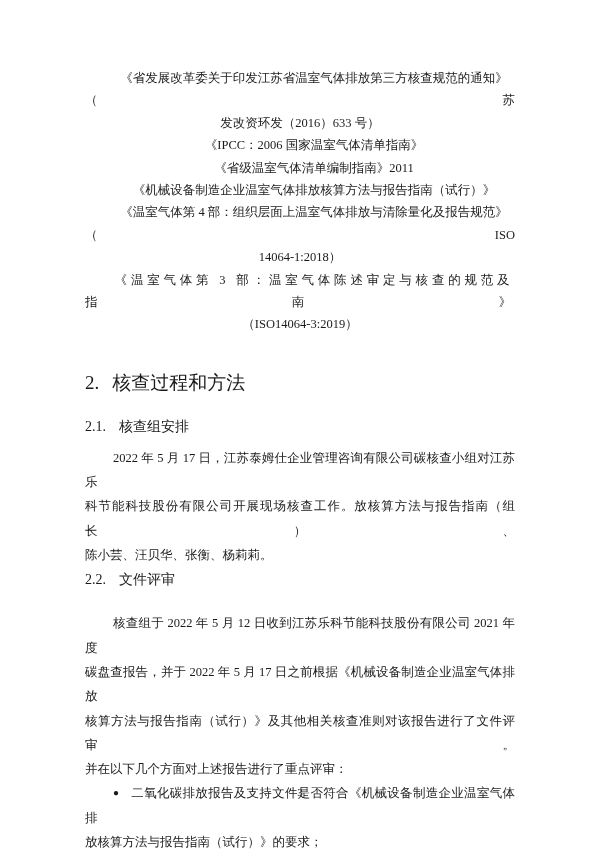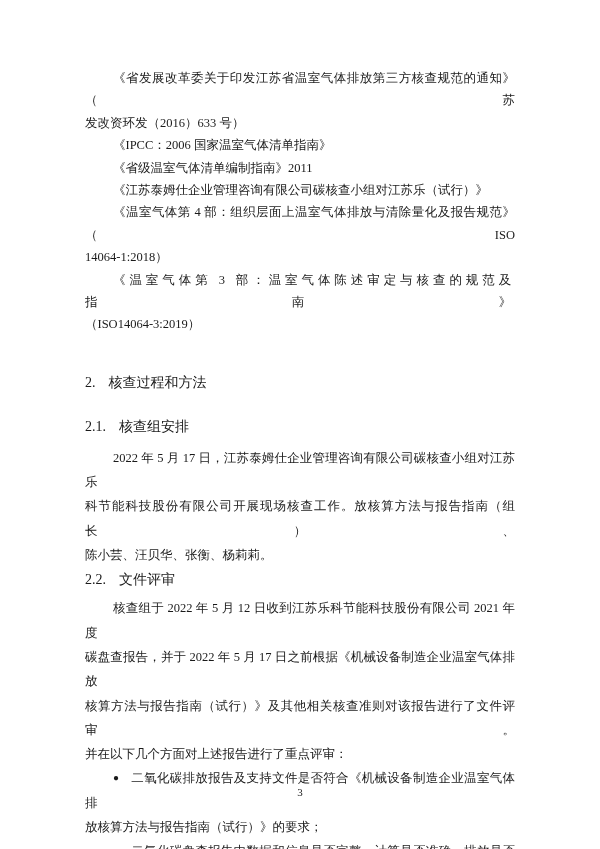--- a/index.html
+++ b/index.html
@@ -21,43 +21,44 @@
     top: 67px;
     width: 430px;
   }
   .line {
     font-size: 12.5px;
     white-space: nowrap;
   }
   .refs .line {
     line-height: 22.4px;
     white-space: normal;
+    text-align: center;
   }
   .indent { text-indent: 28px; }
   .fill {
     white-space: normal;
     text-align: justify;
     text-align-last: justify;
   }
   .spread { letter-spacing: 3.8px; }
   .h1 {
     margin-top: 34px;
-    font-size: 14px;
+    font-size: 19px;
     line-height: 26px;
   }
   .h2 {
     margin-top: 20px;
     font-size: 14px;
     line-height: 22px;
   }
   .h2-tight { margin-top: 2px; }
   .hnum { margin-right: 13px; }
   .para { margin-top: 8px; }
   .para .line, .bullets .line { line-height: 24.3px; }
-  .para-22 { margin-top: 5px; }
+  .para-22 { margin-top: 20px; }
   .bullets { margin-top: 0; }
   .bullet-marker {
     font-size: 10px;
     margin-right: 12px;
     vertical-align: 1px;
   }
   .pagenum {
     position: absolute;
     top: 786px;
     left: 0;
@@ -71,21 +72,21 @@
 <body>
 
 <div class="page">
   <div class="content">
 
     <div class="refs">
       <div class="line indent fill">《省发展改革委关于印发江苏省温室气体排放第三方核查规范的通知》（苏</div>
       <div class="line">发改资环发（2016）633 号）</div>
       <div class="line indent">《IPCC：2006 国家温室气体清单指南》</div>
       <div class="line indent">《省级温室气体清单编制指南》2011</div>
-      <div class="line indent">《江苏泰姆仕企业管理咨询有限公司碳核查小组对江苏乐（试行）》</div>
+      <div class="line indent">《机械设备制造企业温室气体排放核算方法与报告指南（试行）》</div>
       <div class="line indent fill">《温室气体第 4 部：组织层面上温室气体排放与清除量化及报告规范》（ISO</div>
       <div class="line">14064-1:2018）</div>
       <div class="line indent fill spread">《温室气体第 3 部：温室气体陈述审定与核查的规范及指南》</div>
       <div class="line">（ISO14064-3:2019）</div>
     </div>
 
     <div class="h1">
       <span class="hnum">2.</span><span>核查过程和方法</span>
     </div>
 

